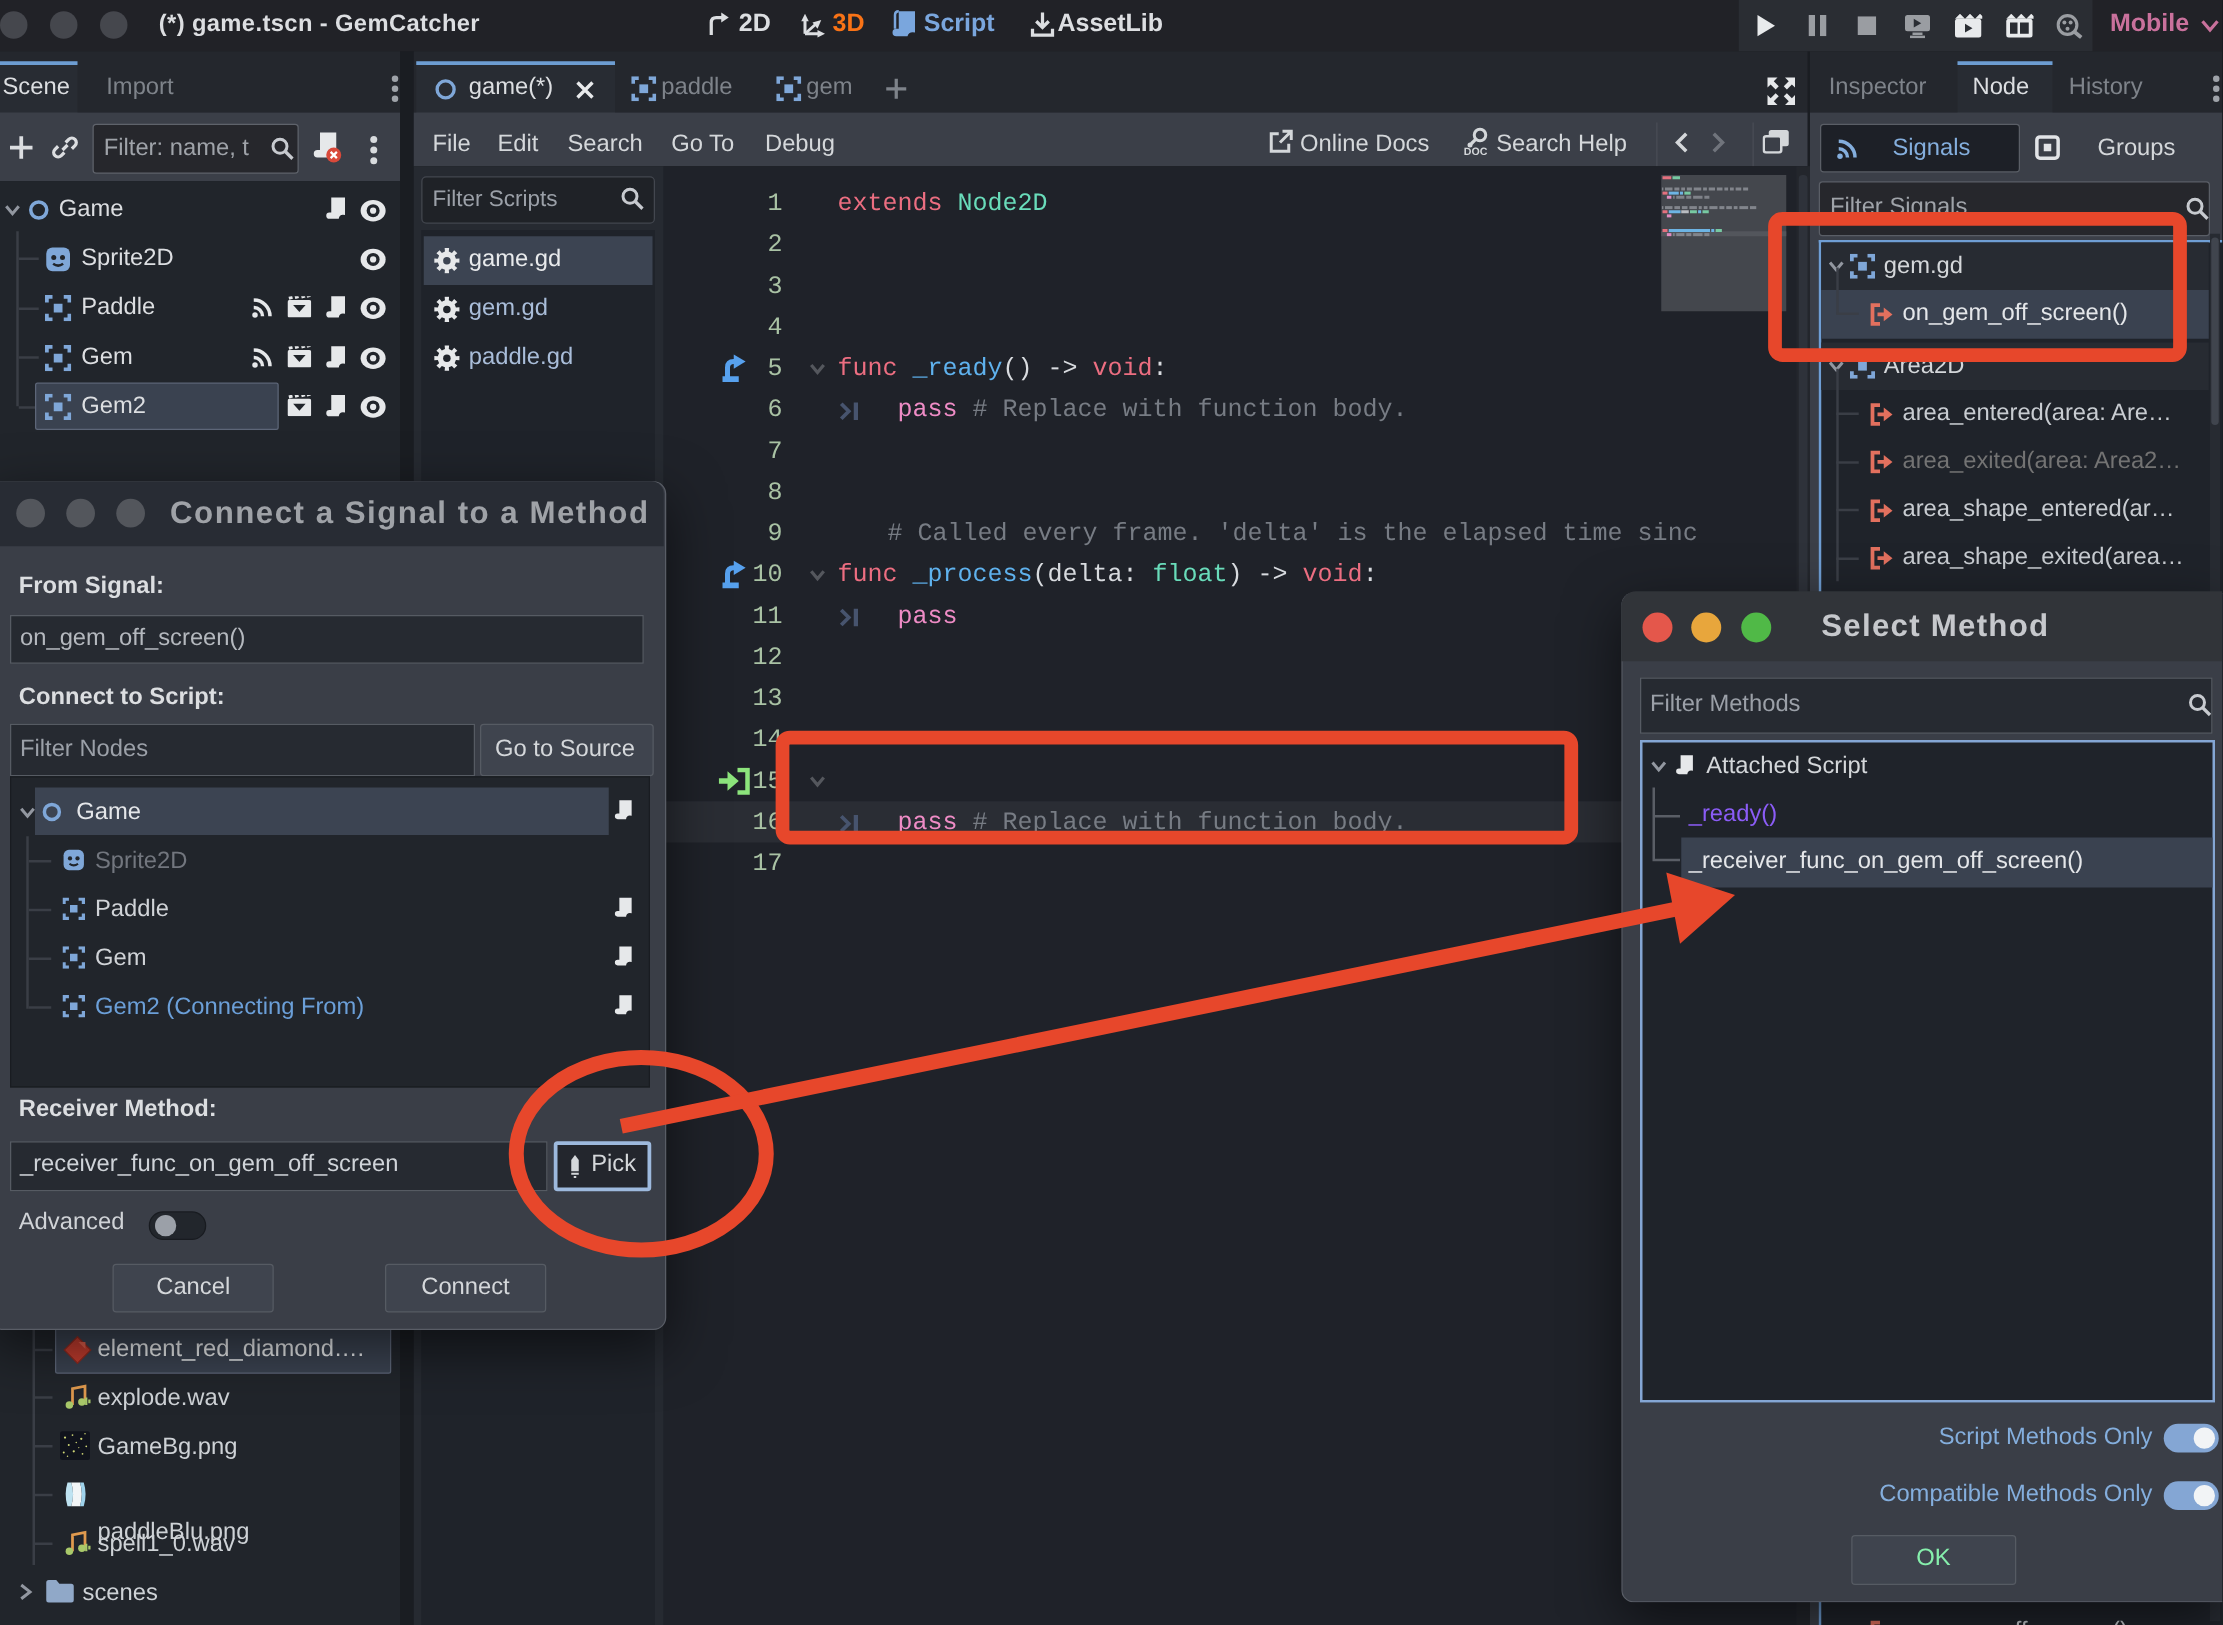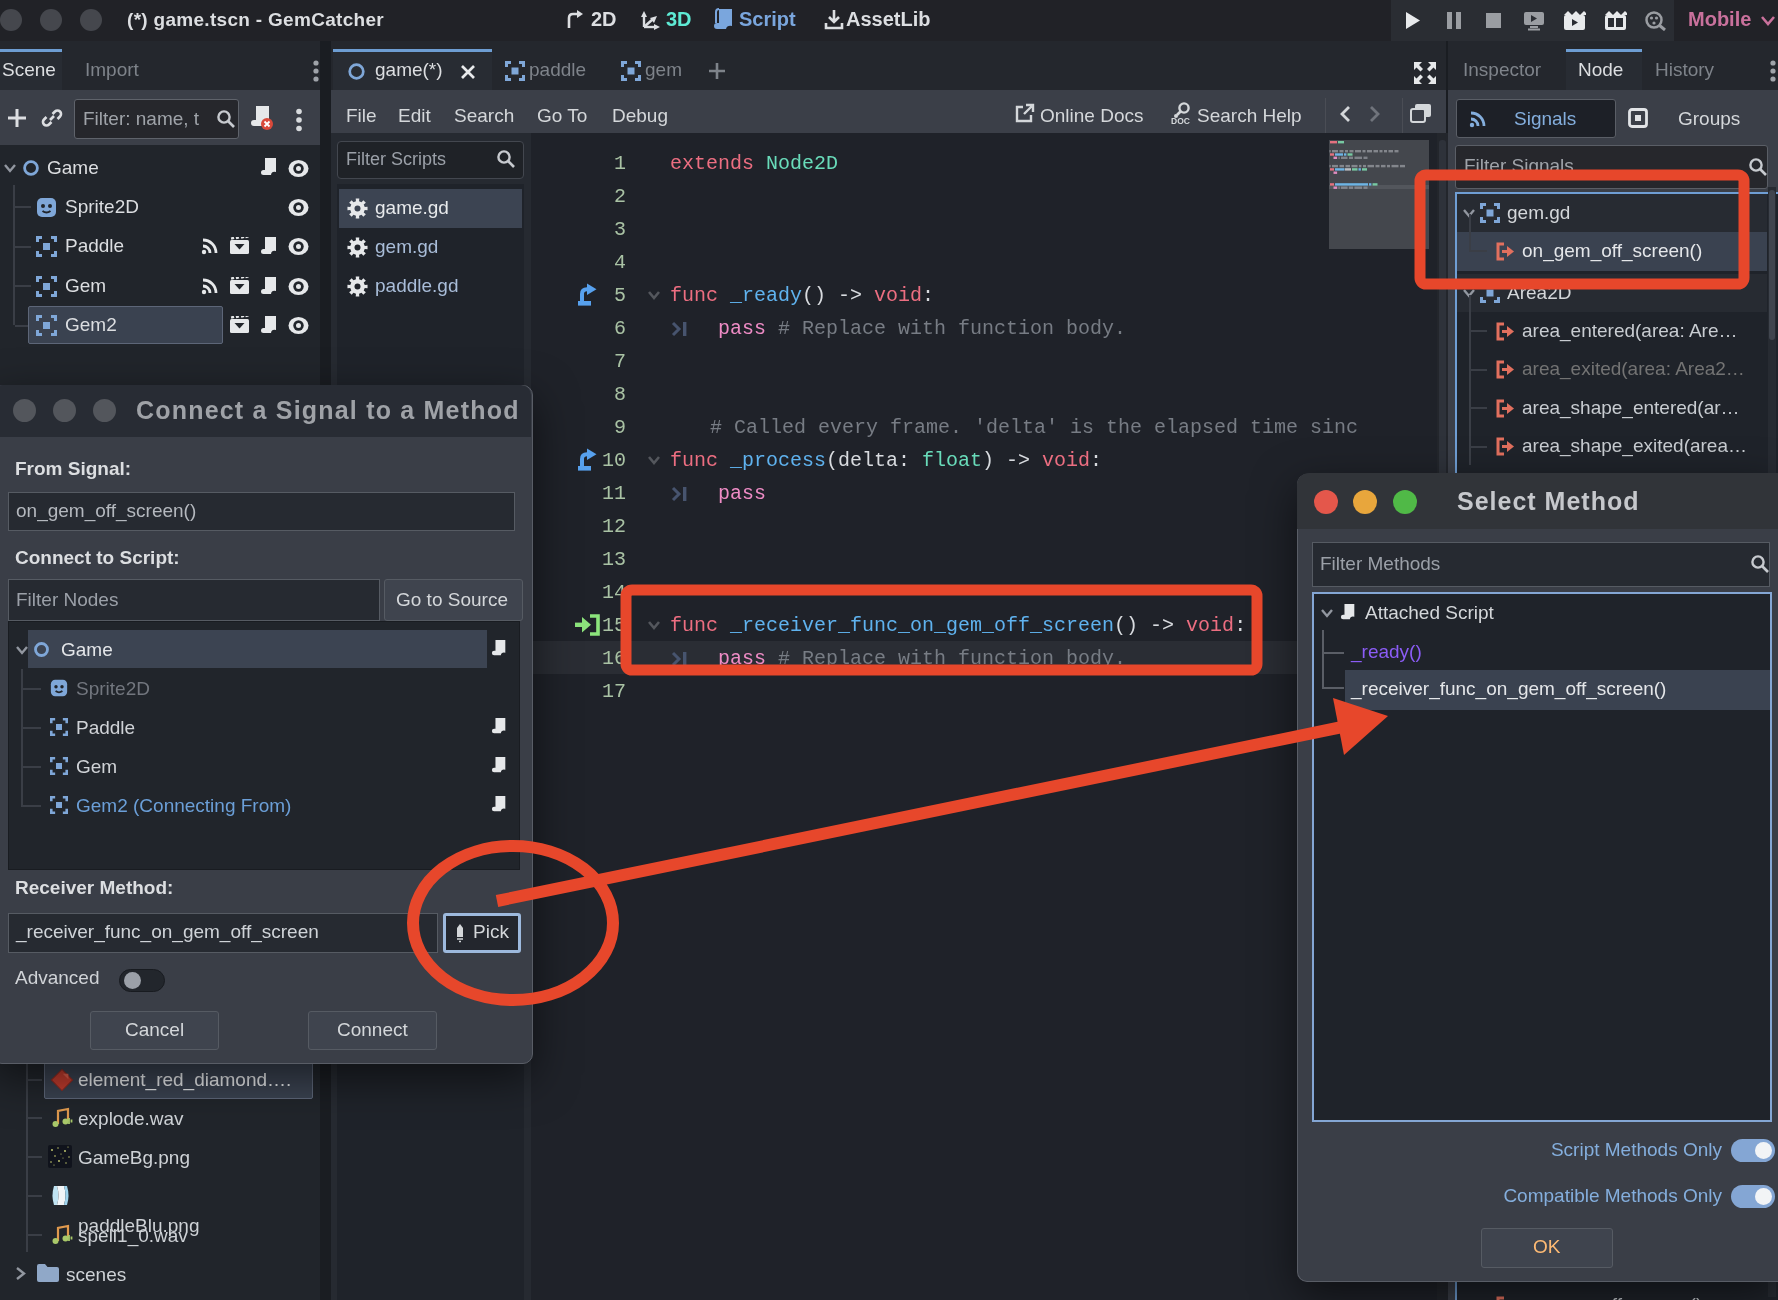--- a/index.html
+++ b/index.html
@@ -32,21 +32,21 @@
 </svg>
 <div class="abs b" style="left:591px;top:8px;font-size:20px;color:#dcdee1;">2D</div>
 <svg class="abs" style="left:640px;top:9px;" width="22" height="22" viewBox="0 0 22 22">
   <path d="M4 18 L4 6" stroke="#dcdee1" stroke-width="2.4"></path>
       <path d="M1 8 L4 2 L7 8 Z" fill="#dcdee1"></path>
   <path d="M4 18 L16 18" stroke="#dcdee1" stroke-width="2.4"></path>
       <path d="M14 15 L20 18 L14 21 Z" fill="#dcdee1"></path>
   <path d="M4 18 L13 10" stroke="#dcdee1" stroke-width="2.4"></path>
       <path d="M10 9 L17 7 L14 14 Z" fill="#dcdee1"></path>
 </svg>
-<div class="abs b" style="left:666px;top:8px;font-size:20px;color:#5eead4;">3D</div>
+<div class="abs b" style="left:666px;top:8px;font-size:20px;color:#f97316;">3D</div>
 <svg class="abs" style="left:713px;top:8px;" width="21" height="24" viewBox="0 0 21 24">
   <path d="M6 1 H19 V18 Q14 17 13 21 H4 Q1 21 1 18 Q1 15 4 15 H6 Z" fill="#7aa6dd"></path>
   <path d="M6 1 Q3 1 3 4 V15" fill="none" stroke="#7aa6dd" stroke-width="2"></path>
 </svg>
 <div class="abs b" style="left:739px;top:8px;font-size:20px;color:#7aa6dd;">Script</div>
 <svg class="abs" style="left:824px;top:9px;" width="20" height="22" viewBox="0 0 20 22">
   <path d="M10 1 V12 M5 8 L10 13 L15 8" fill="none" stroke="#dcdee1" stroke-width="2.6"></path>
   <path d="M2 14 V19 H18 V14" fill="none" stroke="#dcdee1" stroke-width="2.6"></path>
 </svg>
 <div class="abs b" style="left:846px;top:8px;font-size:20px;color:#dcdee1;">AssetLib</div>
@@ -433,21 +433,20 @@
       <path d="M3 4 L9 10 L3 16" fill="none" stroke="#47546e" stroke-width="3"></path>
       <rect x="13" y="3" width="3.4" height="14" fill="#47546e"></rect>
     </svg>
 
 <div class="abs mono" style="left:670px;top:146.5px;"><span class="kw">extends</span><span class="wh"> </span><span class="ty">Node2D</span></div>
 <div class="abs mono" style="left:670px;top:278.5px;"><span class="kw">func</span><span class="wh"> </span><span class="fn">_ready</span><span class="wh">() -&gt; </span><span class="kw">void</span><span class="wh">:</span></div>
 <div class="abs mono" style="left:670px;top:311.5px;"><span class="wh">    </span><span class="pk">pass</span><span class="cm"> # Replace with function body.</span></div>
 <div class="abs mono cm" style="left:710px;top:410.5px;"># Called every frame. 'delta' is the elapsed time sinc</div>
 <div class="abs mono" style="left:670px;top:443.5px;"><span class="kw">func</span><span class="wh"> </span><span class="fn">_process</span><span class="wh">(delta: </span><span class="ty">float</span><span class="wh">) -&gt; </span><span class="kw">void</span><span class="wh">:</span></div>
 <div class="abs mono" style="left:670px;top:476.5px;"><span class="wh">    </span><span class="pk">pass</span></div>
-<div class="abs mono" style="left:670px;top:608.5px;"><span class="kw">func</span><span class="wh"> </span><span class="fn">_receiver_func_on_gem_off_screen</span><span class="wh">() -&gt; </span><span class="kw">void</span><span class="wh">:</span></div>
 <div class="abs mono" style="left:670px;top:641.5px;"><span class="wh">    </span><span class="pk">pass</span><span class="cm"> # Replace with function body.</span></div>
 
 <div class="abs" style="left:1329px;top:140px;width:100px;height:109px;background:#44474d;"></div>
 <div class="abs" style="left:1329px;top:185px;width:100px;height:4px;background:#53565c;"></div>
 <svg class="abs" style="left:1329px;top:140px;" width="100" height="109" viewBox="0 0 100 109">
   <g>
   <rect x="1" y="1" width="7" height="2.4" fill="#e4717f"></rect>
         <rect x="9" y="1" width="6" height="2.4" fill="#77c9a2"></rect>
   <g fill="#8e9198" opacity="0.85">
           <rect x="0.5" y="10" width="1.2" height="2.4"></rect>
@@ -786,21 +785,21 @@
 <div class="abs" style="left:1351px;top:641px;font-size:19px;color:#8b5cf6;">_ready()</div>
 <div class="abs" style="left:1351px;top:678px;font-size:19px;color:#e4e6e9;">_receiver_func_on_gem_off_screen()</div>
 
 <div class="abs" style="left:1450px;top:1139px;width:272px;text-align:right;font-size:19px;color:#84aedd;">Script Methods Only</div>
 <div class="abs" style="left:1731px;top:1139px;width:44px;height:23px;border-radius:12px;background:#84a6d4;"></div>
 <div class="abs" style="left:1755px;top:1142px;width:17px;height:17px;border-radius:50%;background:#f2f4f6;"></div>
 <div class="abs" style="left:1450px;top:1185px;width:272px;text-align:right;font-size:19px;color:#84aedd;">Compatible Methods Only</div>
 <div class="abs" style="left:1731px;top:1185px;width:44px;height:23px;border-radius:12px;background:#84a6d4;"></div>
 <div class="abs" style="left:1755px;top:1188px;width:17px;height:17px;border-radius:50%;background:#f2f4f6;"></div>
 <div class="abs" style="left:1481px;top:1228px;width:132px;height:40px;background:#3f444e;border:1px solid #565b63;border-radius:3px;box-sizing:border-box;"></div>
-<div class="abs" style="left:1533px;top:1236px;font-size:19px;color:#fdba74;">OK</div>
+<div class="abs" style="left:1533px;top:1236px;font-size:19px;color:#86efac;">OK</div>
 
 <svg class="abs" style="left:0;top:0;pointer-events:none;" width="1778" height="1300" viewBox="0 0 1778 1300">
   <rect x="626" y="590" width="631" height="80" rx="6" fill="none" stroke="#e7472b" stroke-width="11"></rect>
   <rect x="1420" y="175" width="324" height="109" rx="6" fill="none" stroke="#e7472b" stroke-width="11"></rect>
   <ellipse cx="513" cy="923" rx="100" ry="77" fill="none" stroke="#e7472b" stroke-width="12"></ellipse>
   <line x1="497" y1="901" x2="1347" y2="726" stroke="#e7472b" stroke-width="12"></line>
   <path d="M1388 716 L1333 698 L1344 755 Z" fill="#e7472b"></path>
 </svg>
 
 </div>

